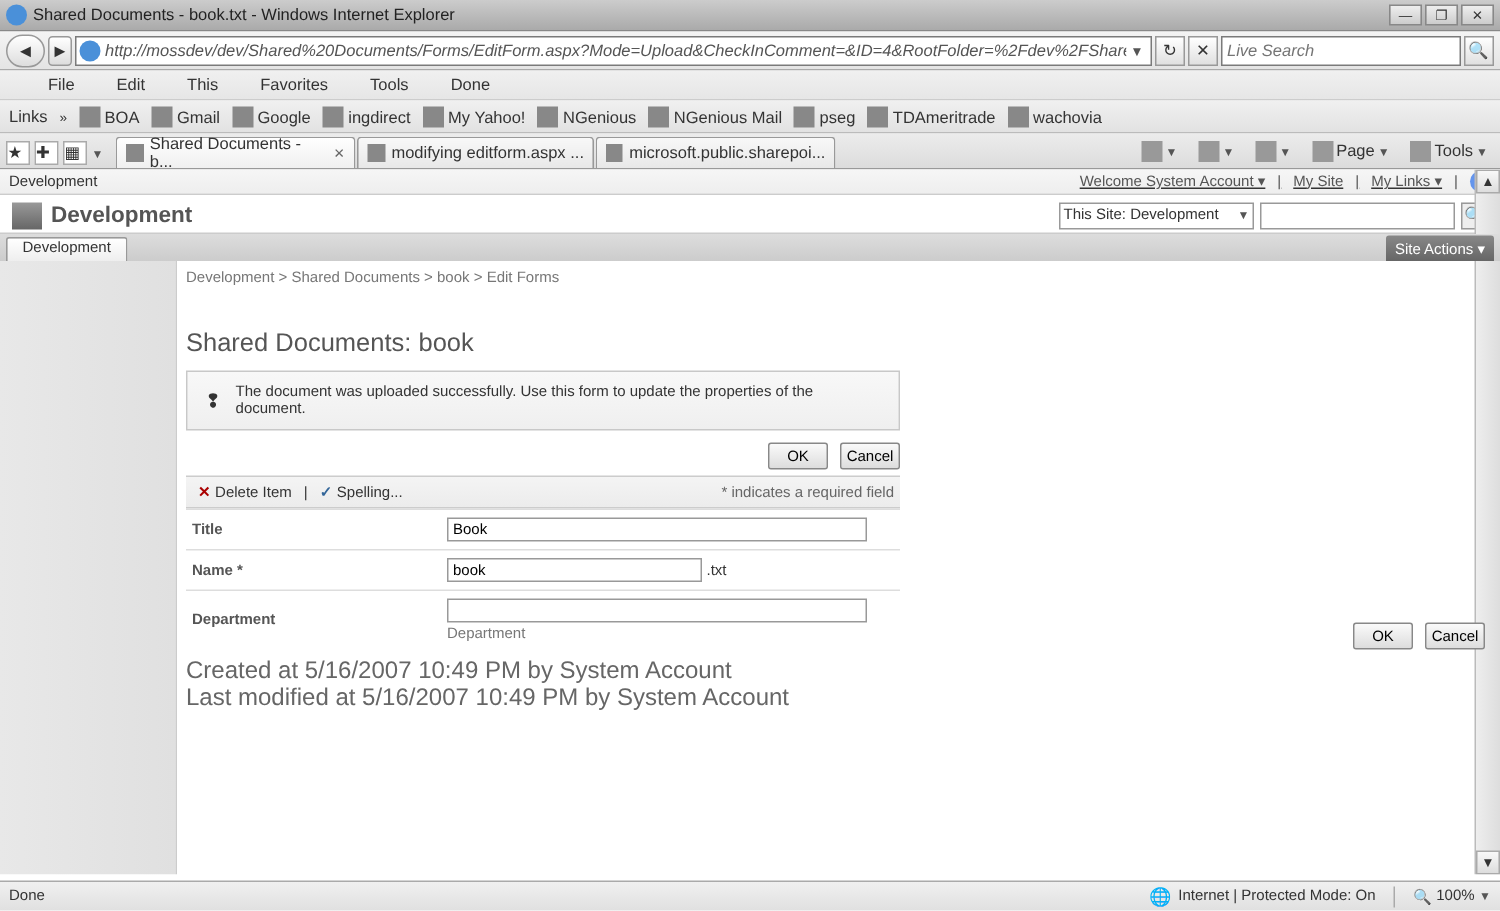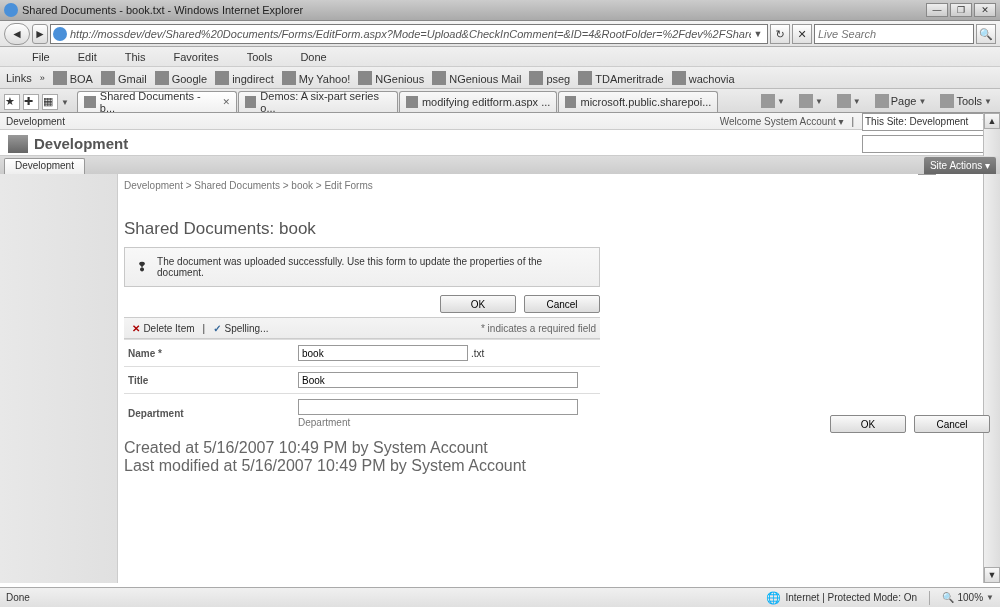--- a/index.html
+++ b/index.html
@@ -43,50 +43,50 @@
 .tab .fav { width:12px; height:12px; background:#888;}
 .tab .close { font-size:9px; color:#666;}
 .tabbar .right-tools { position:absolute; right:4px; bottom:2px; display:flex; align-items:center; gap:6px;}
 .right-tools .tool { display:flex; align-items:center; gap:2px; font-size:11px; border:1px solid transparent; padding:1px 3px;}
 .right-tools .tool .ic { width:14px; height:14px; background:#999; display:inline-block;}
 .drop-ar { font-size:8px; color:#555;}
 
 
 .content { height:470px; background:#fff; position:relative; overflow:hidden;}
 .bcrow { height:17px; background:linear-gradient(#f6f6f6,#eee); border-bottom:1px solid #ccc; display:flex; align-items:center; justify-content:space-between; padding:0 6px; font-size:10px;}
-.bcrow .right { display:flex; align-items:center; gap:8px;}
+.bcrow .right { display:flex; align-items:center; gap:8px;text-decoration:underline;}
 .bcrow .right span { color:#555;}
 .help-icon { width:14px; height:14px; border-radius:50%; background:#6495ed; color:#fff; text-align:center; line-height:14px; font-size:9px;}
 
 .sitetitle-row { height:26px; display:flex; align-items:center; justify-content:space-between; padding:2px 8px 0 8px; border-bottom:1px solid #ccc;}
 .sitetitle-row .left { display:flex; align-items:center; gap:6px;}
 .site-logo { width:20px; height:18px; background:linear-gradient(#999,#666);}
 .site-name { font-size:15px; font-weight:bold; color:#555;}
-.sitetitle-row .right { display:flex; align-items:center; gap:4px;flex-direction:column;}
+.sitetitle-row .right { display:flex; align-items:center; gap:4px;}
 .scope-sel { border:1px solid #999; height:18px; font-size:10px; background:#fff; padding:0 2px; display:flex; align-items:center; justify-content:space-between; width:130px;}
 .scope-search { border:1px solid #999; height:18px; width:130px; background:#fff;}
 .go-btn { width:18px; height:18px; border:1px solid #999; background:#eee; text-align:center; line-height:16px;}
 
 .tabs-nav { height:18px; background:linear-gradient(#ddd,#ccc); display:flex; align-items:flex-end; padding:0 4px; position:relative;}
 .nav-tab { height:16px; border:1px solid #999; border-bottom:none; background:linear-gradient(#fff,#eee); padding:1px 10px; font-size:10px; border-radius:2px 2px 0 0;}
 .site-actions { position:absolute; right:4px; bottom:0; height:17px; background:linear-gradient(#888,#666); color:#fff; font-size:10px; padding:1px 6px; display:flex; align-items:center; gap:3px; border-radius:2px 2px 0 0;}
 
 .page-area { display:flex; height:calc(100% - 61px); background:#fff;}
 .left-placeholder { width:118px; background:linear-gradient(to right,#e8e8e8,#e0e0e0); border-right:1px solid #ccc;}
 .main-col { flex:1; padding:4px 10px 4px 6px; }
 
 .breadcrumb { font-size:10px; color:#777; padding:2px 0;}
 .breadcrumb a { color:#777; text-decoration:none;}
 .page-title { font-size:17px; color:#555; padding:2px 0 8px 0;margin-top:24px;}
 
 .msg-box { border:1px solid #c8c8c8; background:linear-gradient(#f8f8f8,#efefef); padding:8px 12px; display:flex; align-items:center; gap:10px; margin-bottom:4px; width:476px; font-size:10px;}
 .msg-box .exc { font-weight:bold; font-size:12px;}
 
 .btnrow { display:flex; justify-content:flex-end; gap:8px; width:476px; padding:4px 0;}
-.spbtn { width:76px; height:18px; border:1px solid #888; background:linear-gradient(#fafafa,#ddd); font-size:10px; border-radius:2px;}
+.spbtn { width:40px; height:18px; border:1px solid #888; background:linear-gradient(#fafafa,#ddd); font-size:10px; border-radius:2px;}
 
 .toolbar-row { border:1px solid #ccc; border-left:none; border-right:none; background:linear-gradient(#f4f4f4,#ececec); height:22px; display:flex; align-items:center; justify-content:space-between; width:476px; font-size:10px; padding:0 4px;}
 .toolbar-row .left { display:flex; align-items:center; gap:4px;}
 .tool-link { display:flex; align-items:center; gap:3px; padding:1px 4px;}
 .tool-link .x { color:#a00; font-weight:bold;}
 .tool-link .abc { color:#369; font-weight:bold;}
 .req-note { font-size:10px; color:#666;}
 
 .form-tbl { width:476px; border-collapse:collapse; font-size:10px;}
 .form-tbl td { border-top:1px solid #ddd; padding:5px 4px; vertical-align:middle;}
@@ -199,24 +199,20 @@
   <div class="left-icons">
     <div class="ic">★</div>
     <div class="ic">✚</div>
     <div class="ic">▦</div>
     <span class="drop-ar">▼</span>
   </div>
   <div class="tab active">
       <span class="fav"></span>
       <span>Shared Documents - b...</span>
       <span class="close">✕</span>
-    </div>
-  <div class="tab">
-      <span class="fav"></span>
-      <span>Demos: A six-part series o...</span>
     </div>
   <div class="tab">
       <span class="fav"></span>
       <span>modifying editform.aspx ...</span>
     </div>
   <div class="tab">
       <span class="fav"></span>
       <span>microsoft.public.sharepoi...</span>
     </div>
   <div class="right-tools">
@@ -314,26 +310,26 @@
               <span class="abc">✓</span>
               <span>Spelling...</span>
             </div>
         </div>
         <span class="req-note">* indicates a required field</span>
       </div>
 
       <table class="form-tbl">
         <tbody>
             <tr>
+          <td class="lbl">Title</td>
+          <td><input class="title-input" value="Book" style=""></td>
+        </tr>
+        <tr>
           <td class="lbl">Name *</td>
           <td><input class="name-input" value="book" style=""><span class="ext">.txt</span></td>
-        </tr>
-        <tr>
-          <td class="lbl">Title</td>
-          <td><input class="title-input" value="Book" style=""></td>
         </tr>
         <tr>
           <td class="lbl">Department</td>
           <td><input class="title-input" value="" style=""><div class="desc">Department</div></td>
         </tr>
       </tbody>
         </table>
 
       <div style="position:relative;">
         <div class="meta">

